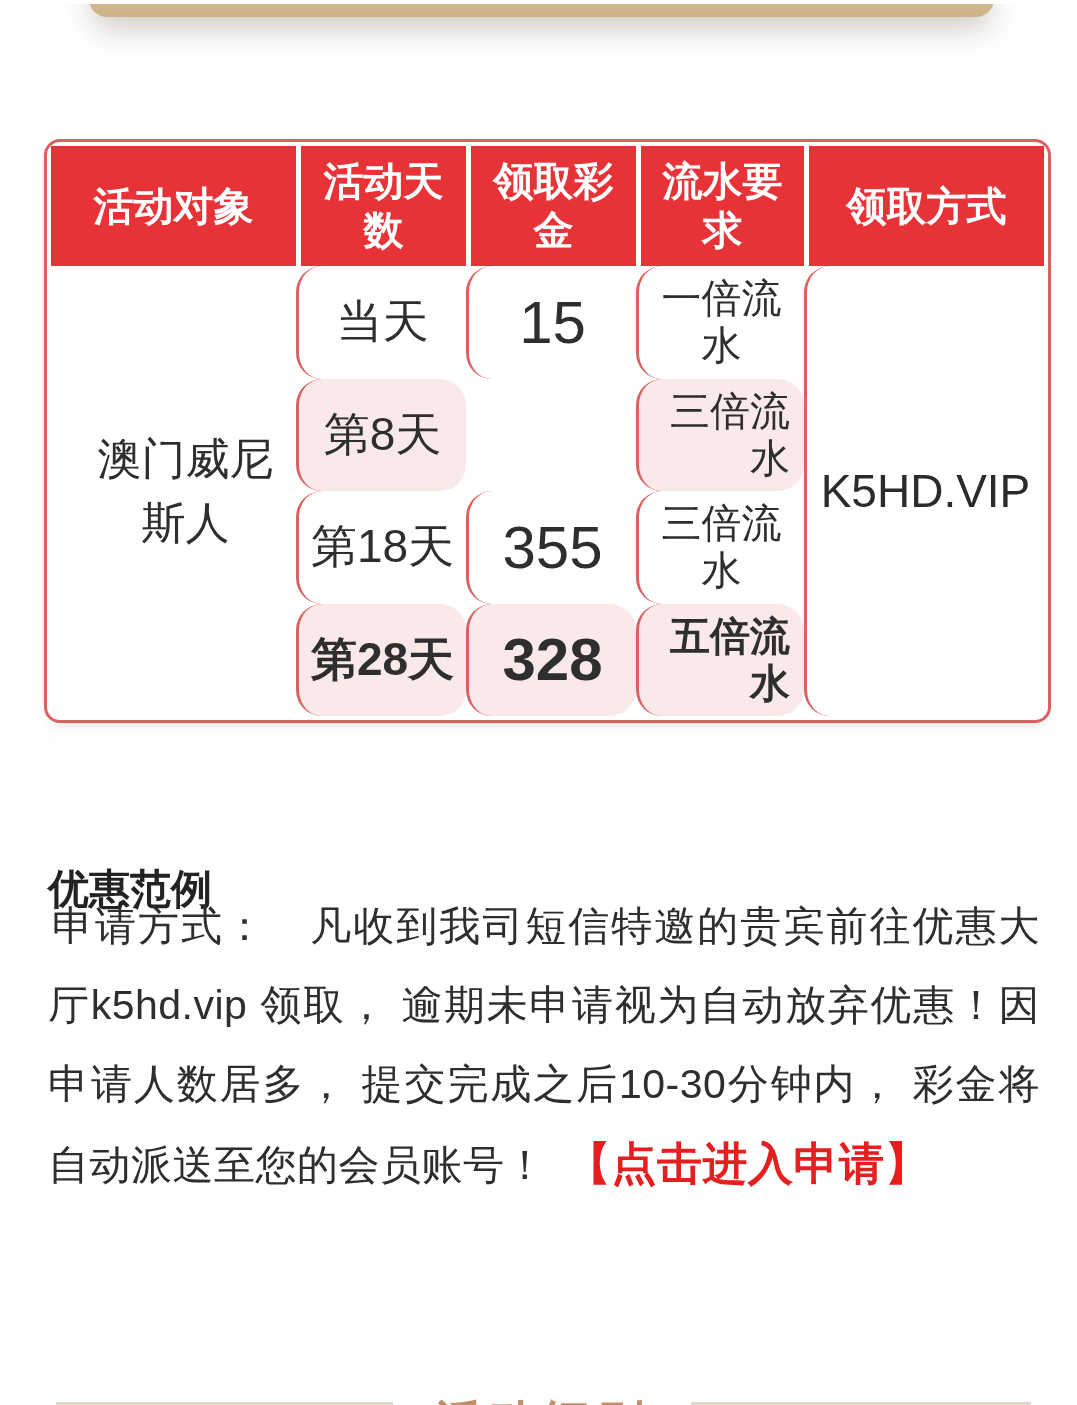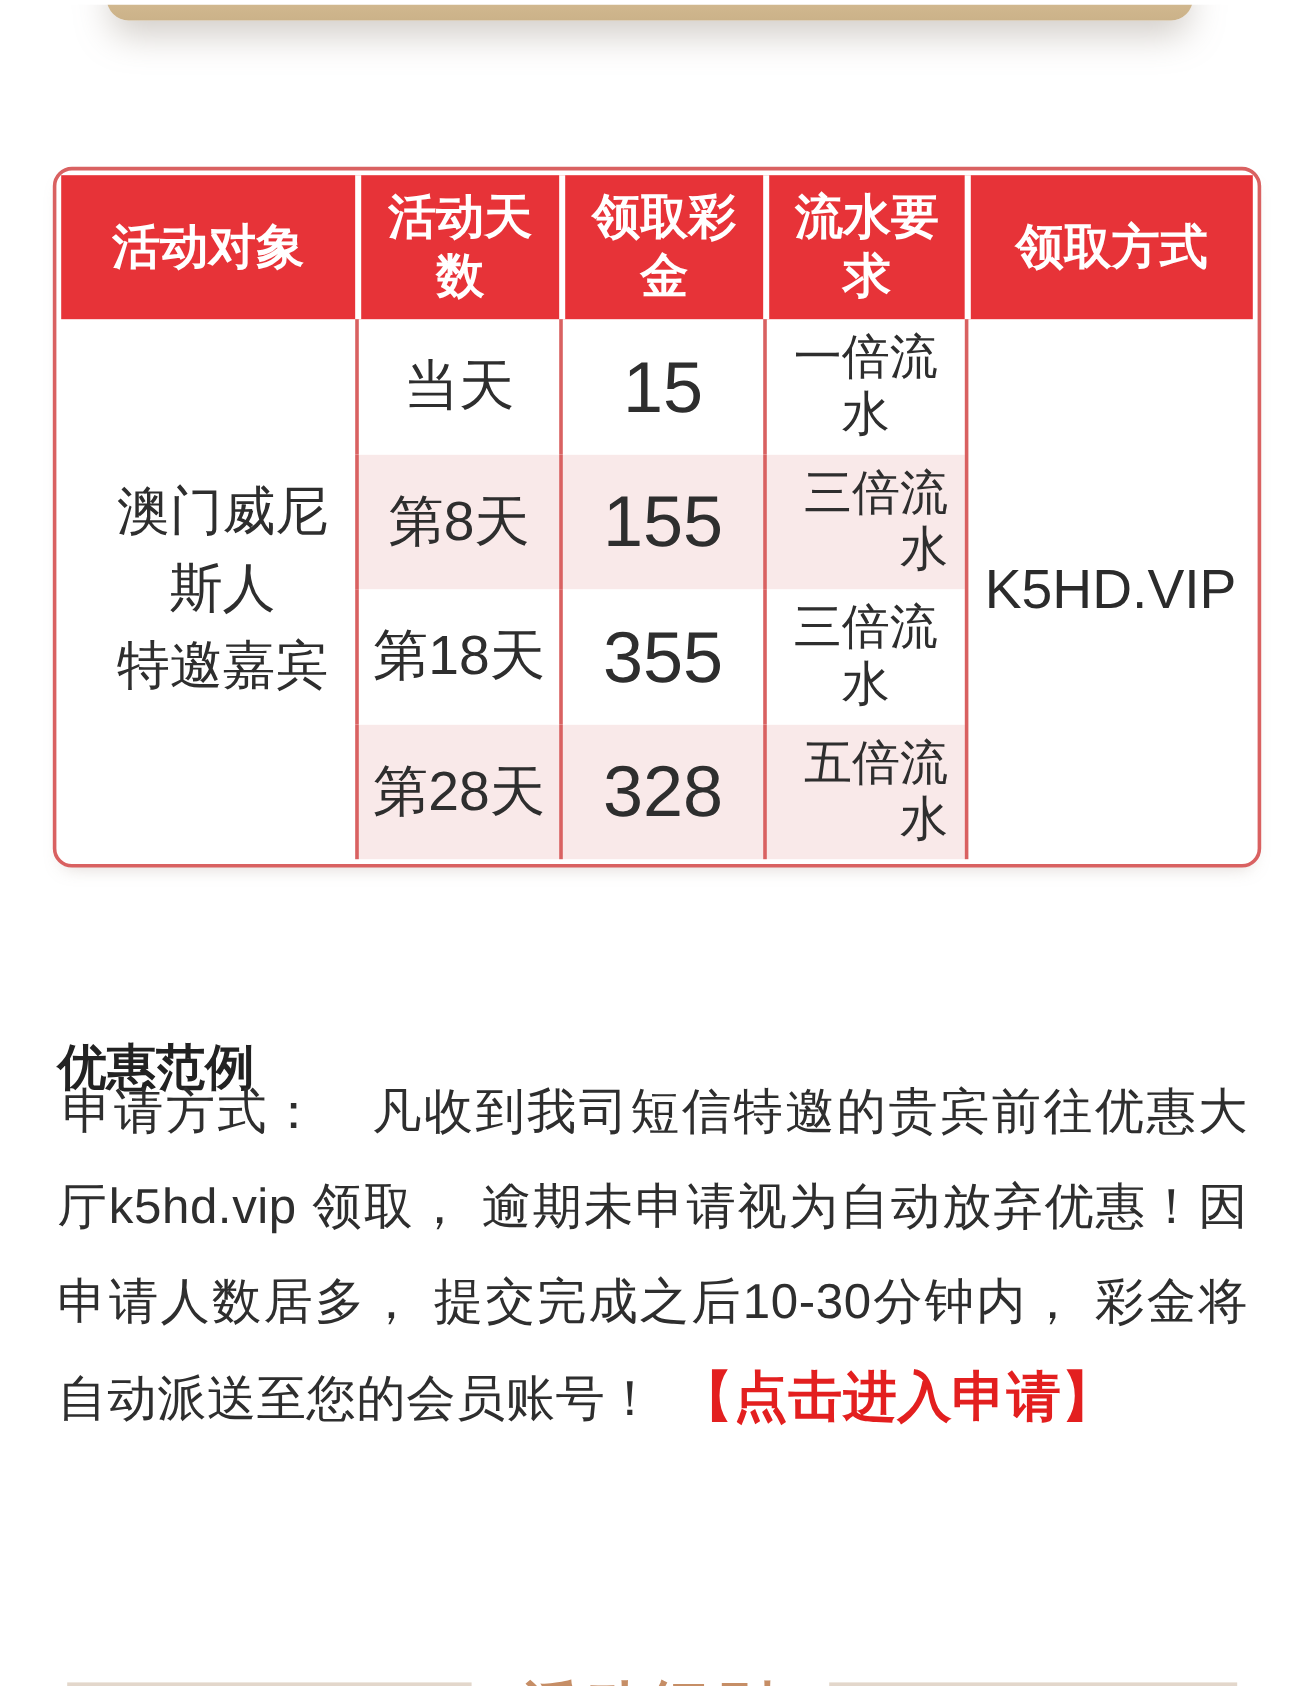--- a/index.html
+++ b/index.html
@@ -43,40 +43,40 @@
   }
   .th {
     background: var(--header-red, #e73338);
     color: #ffffff;
     font-weight: bold;
     font-size: 40px;
     line-height: 1.22;
     padding: 0 10px;
   }
   .th + .th { border-left: 5px solid #ffffff; }
-  .bl { border-left: 3px solid var(--border-red, #d96161); }
+  .bl { border-left: 3px solid var(--border-red, #d96161); border-radius: 26px; }
   .alt { background: var(--row-pink, #f9e9e9); text-align: right; }
 
   .target-cell {
     grid-area: 2 / 1 / 6 / 2;
     font-size: 44px;
     line-height: 1.28;
     flex-direction: column;
     margin-left: 24px;
   }
   .claim-cell {
     grid-area: 2 / 5 / 6 / 6;
     font-size: 46px;
     letter-spacing: 0;
     color: #2b2b2b;
   }
   .day-cell   { grid-column: 2; font-size: 46px; }
   .bonus-cell { grid-column: 3; font-size: 60px; }
   .turn-cell  { grid-column: 4; font-size: 40px; line-height: 1.18; padding: 0 14px; }
-  .r1 { grid-row: 2; } .r2 { grid-row: 3; } .r3 { grid-row: 4; } .r4 { grid-row: 5; }
+  .r1 { grid-row: 2; } .r2 { grid-row: 3; } .r3 { grid-row: 4; } .r4 { grid-row: 5; font-weight: bold; }
 
   
   .section-title {
     position: absolute;
     left: 40px; top: 854px;
     font-size: 41px;
     font-weight: bold;
     color: #222222;
   }
   .promo-paragraph {
@@ -125,29 +125,27 @@
 <div class="promo-table">
   <div class="cell th">活动对象</div>
   <div class="cell th">活动天数</div>
   <div class="cell th">领取彩金</div>
   <div class="cell th">流水要求</div>
   <div class="cell th">领取方式</div>
 
   <div class="cell target-cell">
     <div>澳门威尼</div>
     <div>斯人</div>
-    <div>特邀嘉宾</div>
   </div>
 
   <div class="cell day-cell bl r1">当天</div>
   <div class="cell bonus-cell bl r1">15</div>
   <div class="cell turn-cell bl r1">一倍流水</div>
 
   <div class="cell day-cell bl alt r2">第8天</div>
-  <div class="cell bonus-cell bl alt r2">155</div>
   <div class="cell turn-cell bl alt r2">三倍流水</div>
 
   <div class="cell day-cell bl r3">第18天</div>
   <div class="cell bonus-cell bl r3">355</div>
   <div class="cell turn-cell bl r3">三倍流水</div>
 
   <div class="cell day-cell bl alt r4">第28天</div>
   <div class="cell bonus-cell bl alt r4">328</div>
   <div class="cell turn-cell bl alt r4">五倍流水</div>
 

